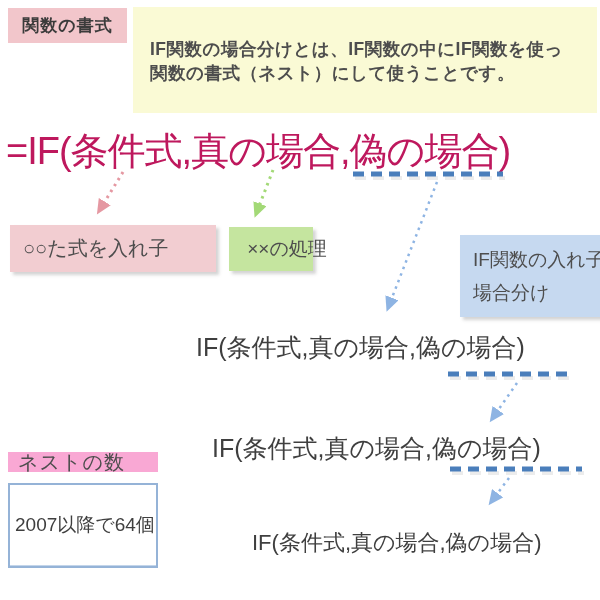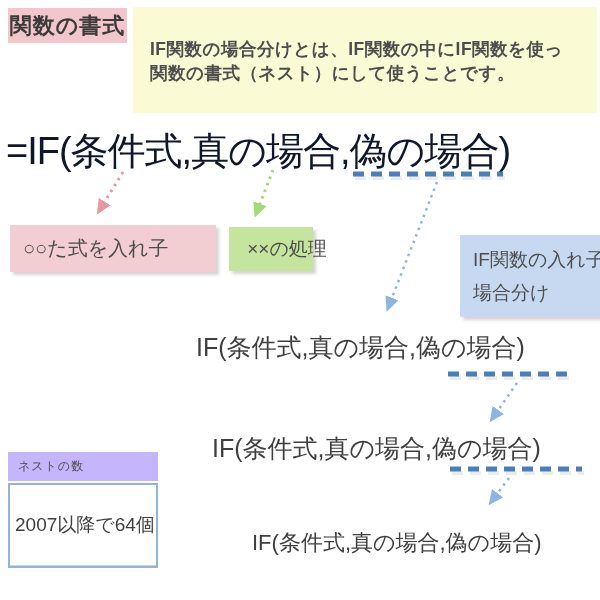--- a/index.html
+++ b/index.html
@@ -10,41 +10,41 @@
     position: relative;
     overflow: hidden;
     color: #404040;
   }
   .abs { position: absolute; }
 
   
   .pink-label {
     left: 8px; top: 8px; width: 119px; height: 35px;
     background: #f2c6cb;
-    font-size: 22px; font-weight: bold; color: #3b3b3b;
+    font-size: 17px; font-weight: bold; color: #3b3b3b;
     display: flex; align-items: center; justify-content: center;
     letter-spacing: 1px;
   }
 
   
   .yellow-note {
     left: 133px; top: 7px; width: 464px; height: 106px;
     background: #fafad5;
     padding: 12px 16px 10px 17px;
     display: flex; flex-direction: column; justify-content: center;
   }
   .yellow-note .line {
     font-size: 17.5px; font-weight: bold; color: #4d4d4d;
     white-space: nowrap; letter-spacing: 0.5px;
   }
 
   
   .formula-main {
     left: 6px; top: 126px; width: 560px;
-    font-size: 38px; font-weight: 500; color: #0f172a;
+    font-size: 38px; font-weight: 500; color: #be185d;
     white-space: nowrap; letter-spacing: -1px;
   }
   .formula-nested1 {
     left: 196px; top: 331px;
     font-size: 25px; color: #3f3f3f; white-space: nowrap;
   }
   .formula-nested2 {
     left: 212px; top: 432px;
     font-size: 25px; color: #3f3f3f; white-space: nowrap;
   }
@@ -71,23 +71,23 @@
   .blue-box {
     left: 430px; top: 235px; width: 156px; height: 82px;
     background: #c6d9f0; color: #4d4d4d;
     font-size: 19px; padding: 8px 0 0 13px; line-height: 33px;
     white-space: nowrap;
     margin-left: 30px;
   }
 
   
   .nest-header {
-    left: 8px; top: 452px; width: 150px; height: 29px;
-    background: #c4b5fd; color: #4d4d4d;
-    font-size: 12px; display: flex; align-items: center;
+    left: 8px; top: 452px; width: 150px; height: 20px;
+    background: #f9a8d4; color: #4d4d4d;
+    font-size: 20px; display: flex; align-items: center;
     padding-left: 10px; letter-spacing: 1px;
   }
   .nest-body {
     left: 8px; top: 483px; width: 150px; height: 85px;
     background: #ffffff; border: 2px solid #95b3d7;
     display: flex; flex-direction: column;
   }
   .nest-row {
     flex: 1; display: flex; align-items: center;
     padding-left: 5px; font-size: 19px; color: #3f3f3f;

